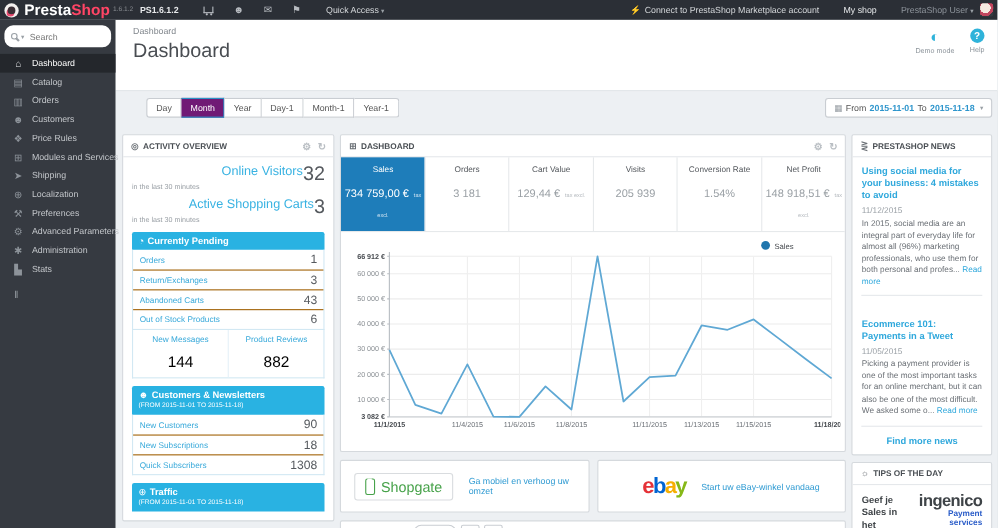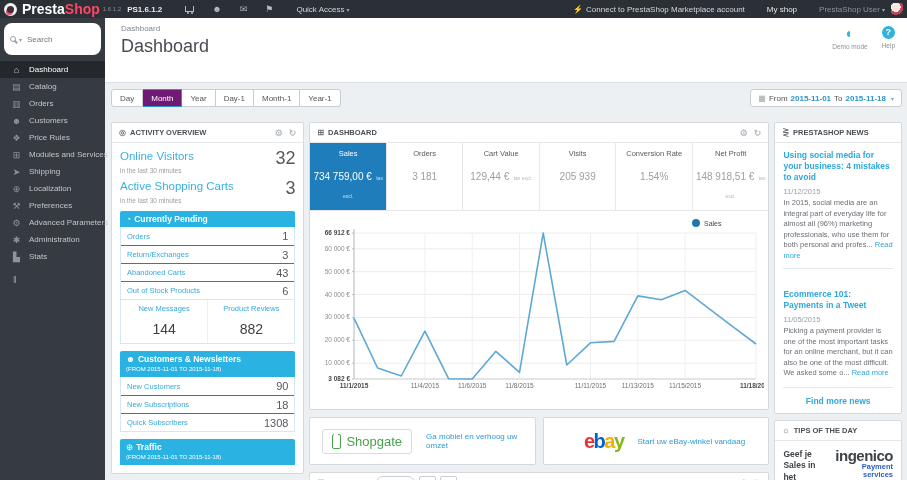--- a/index.html
+++ b/index.html
@@ -27,21 +27,21 @@
   .tb-right{margin-left:auto;display:flex;align-items:center;gap:0;}
   .mkt{color:#d4d7da;margin-right:22px;cursor:pointer;}
   .mkt .bolt{color:#9aa0a6;margin-right:3px;}
   .myshop{color:#e6e8ea;margin-right:22px;cursor:pointer;}
   .user{color:#8d939a;cursor:pointer;}
   .avatar{width:12px;height:12px;border-radius:2px;margin:0 4px 0 6px;display:inline-block;
           background:radial-gradient(circle at 40% 35%,#f6e9e0 0 45%,#c2455e 46% 70%,#343a40 71%);}
 
   
   .sidebar{position:absolute;top:18px;left:0;bottom:0;width:105px;background:#363a41;z-index:8;}
-  .search-box{margin:5px 4px 6px 4px;height:32px;background:#fff;border-radius:8px;display:flex;
+  .search-box{margin:5px 4px 6px 4px;height:20px;background:#fff;border-radius:8px;display:flex;
               align-items:center;padding:0 6px;gap:3px;}
   .mag{width:6px;height:6px;border:1.5px solid #9aa0a6;border-radius:50%;position:relative;flex:none;}
   .mag::after{content:"";position:absolute;width:4px;height:1.5px;background:#9aa0a6;transform:rotate(45deg);
               right:-3px;bottom:-1px;}
   .search-box .caret{margin:0;}
   .search-box input{border:none;outline:none;width:58px;font-size:8px;font-family:"Liberation Sans",sans-serif;color:#555;}
   .side-item{height:17px;display:flex;align-items:center;padding-left:11px;gap:7px;cursor:pointer;}
   .side-item .s-ico{width:11px;font-size:9px;color:#8d939a;text-align:center;flex:none;}
   .side-item .s-lbl{font-size:8px;color:#c3c6ca;white-space:nowrap;}
   .side-item.active{background:#24272c;}
@@ -56,21 +56,21 @@
   .page-title{position:absolute;left:16px;top:18px;font-size:18px;color:#494d52;}
   .head-tools{position:absolute;right:12px;top:8px;display:flex;gap:14px;text-align:center;}
   .tool .tool-ico{font-size:14px;color:#2fb3da;line-height:14px;cursor:pointer;}
   .tool .help-circ{width:13px;height:13px;border-radius:50%;background:#2fb3da;color:#fff;font-size:9px;
                    font-weight:bold;line-height:13px;margin:0 auto;cursor:pointer;}
   .tool .tool-lbl{font-size:6.5px;color:#8a9299;margin-top:3px;}
 
   
   .content-body{position:absolute;left:105px;top:84px;right:0;bottom:0;background:#edf0f3;overflow:hidden;}
   .date-row{display:flex;justify-content:space-between;margin:5px 5px 0 6px;height:18px;}
-  .btn-group{display:flex;}
+  .btn-group{display:flex;margin-left:22px;}
   .fbtn{background:#fff;border:1px solid #c9cdd2;border-left:none;padding:0 8px;height:18px;line-height:17px;
         font-size:8px;color:#555;cursor:pointer;}
   .fbtn:first-child{border-left:1px solid #c9cdd2;border-radius:3px 0 0 3px;}
   .fbtn:last-child{border-radius:0 3px 3px 0;}
   .fbtn.active{background:#701a75;border-color:#2b93c6;color:#fff;}
   .range-btn{background:#fff;border:1px solid #c9cdd2;border-radius:3px;height:18px;display:flex;
              align-items:center;gap:3px;padding:0 7px;font-size:8px;color:#555;cursor:pointer;}
   .range-btn .cal{color:#9aa0a6;font-size:8px;}
   .range-btn .blue{color:#2d95cc;font-weight:bold;}
 
@@ -78,39 +78,39 @@
   .panel{background:#fff;border:1px solid #d5d9dd;border-radius:2px;}
   .panel-h{height:20px;display:flex;align-items:center;padding:0 7px;border-bottom:1px solid #e5e8eb;
            color:#4a4f54;font-size:7.5px;font-weight:bold;}
   .panel-h .h-ico{margin-right:4px;color:#6b7076;font-size:8px;}
   .ph-icons{margin-left:auto;display:flex;gap:6px;color:#b9bec3;font-size:9px;}
   .ph-icons span{cursor:pointer;}
 
   
   .col1{width:194px;}
   .act-body{padding:7px 8px 8px 8px;}
-  .stat-line{display:flex;justify-content:space-between;align-items:flex-start;line-height:13px;}
+  .stat-line{display:flex;justify-content:flex-end;align-items:flex-start;line-height:13px;}
   .stat-lbl{color:#38b2e2;font-size:11.5px;cursor:pointer;}
   .stat-val{color:#55595e;font-size:18px;font-weight:normal;line-height:16px;}
   .stat-sub{font-size:6.5px;color:#9aa0a6;margin:1px 0 6px 0;}
   .sec-h{background:#29b2e2;color:#fff;font-size:8.5px;font-weight:bold;padding:3px 6px;
          border-radius:2px 2px 0 0;margin-top:7px;line-height:10px;}
   .sec-h .s-ico{margin-right:3px;font-weight:normal;}
   .sec-h .sub{display:block;font-size:6px;font-weight:normal;}
   .mini-rows{border:1px solid #d2e8f3;border-top:none;}
   .mini-row{display:flex;justify-content:space-between;align-items:center;padding:0 6px;height:18px;
             border-top:1px solid #a16207;}
   .mini-row:first-child{border-top:none;}
   .mini-row .lbl{color:#38a9da;font-size:7.5px;cursor:pointer;display:flex;align-items:center;gap:4px;}
   .mini-row .val{color:#55595e;font-size:11px;}
   .notif-cols{display:flex;border:1px solid #d2e8f3;border-top:none;text-align:center;}
   .notif-col{flex:1;padding:4px 2px 6px 2px;}
   .notif-col + .notif-col{border-left:1px solid #e5f1f8;}
   .notif-col .lbl{color:#38a9da;font-size:7.5px;display:block;padding-bottom:4px;cursor:pointer;}
-  .notif-col .val{color:#404040;font-size:14px;display:block;padding-top:4px;}
+  .notif-col .val{color:#000000;font-size:14px;display:block;padding-top:4px;}
 
   
   .col2{width:460px;}
   .kpis{display:flex;border-bottom:1px solid #e6e9eb;}
   .kpi{flex:1;text-align:center;padding:6px 2px 8px 2px;border-left:1px solid #e6e9eb;min-width:0;cursor:pointer;}
   .kpi:first-child{border-left:none;}
   .k-lbl{font-size:7.5px;color:#55595e;display:block;margin-bottom:8px;white-space:nowrap;}
   .k-val{font-size:10px;color:#9aa0a5;white-space:nowrap;}
   .k-suf{font-size:5px;color:#b3b8bd;}
   .kpi.active{background:#1e7dba;}

